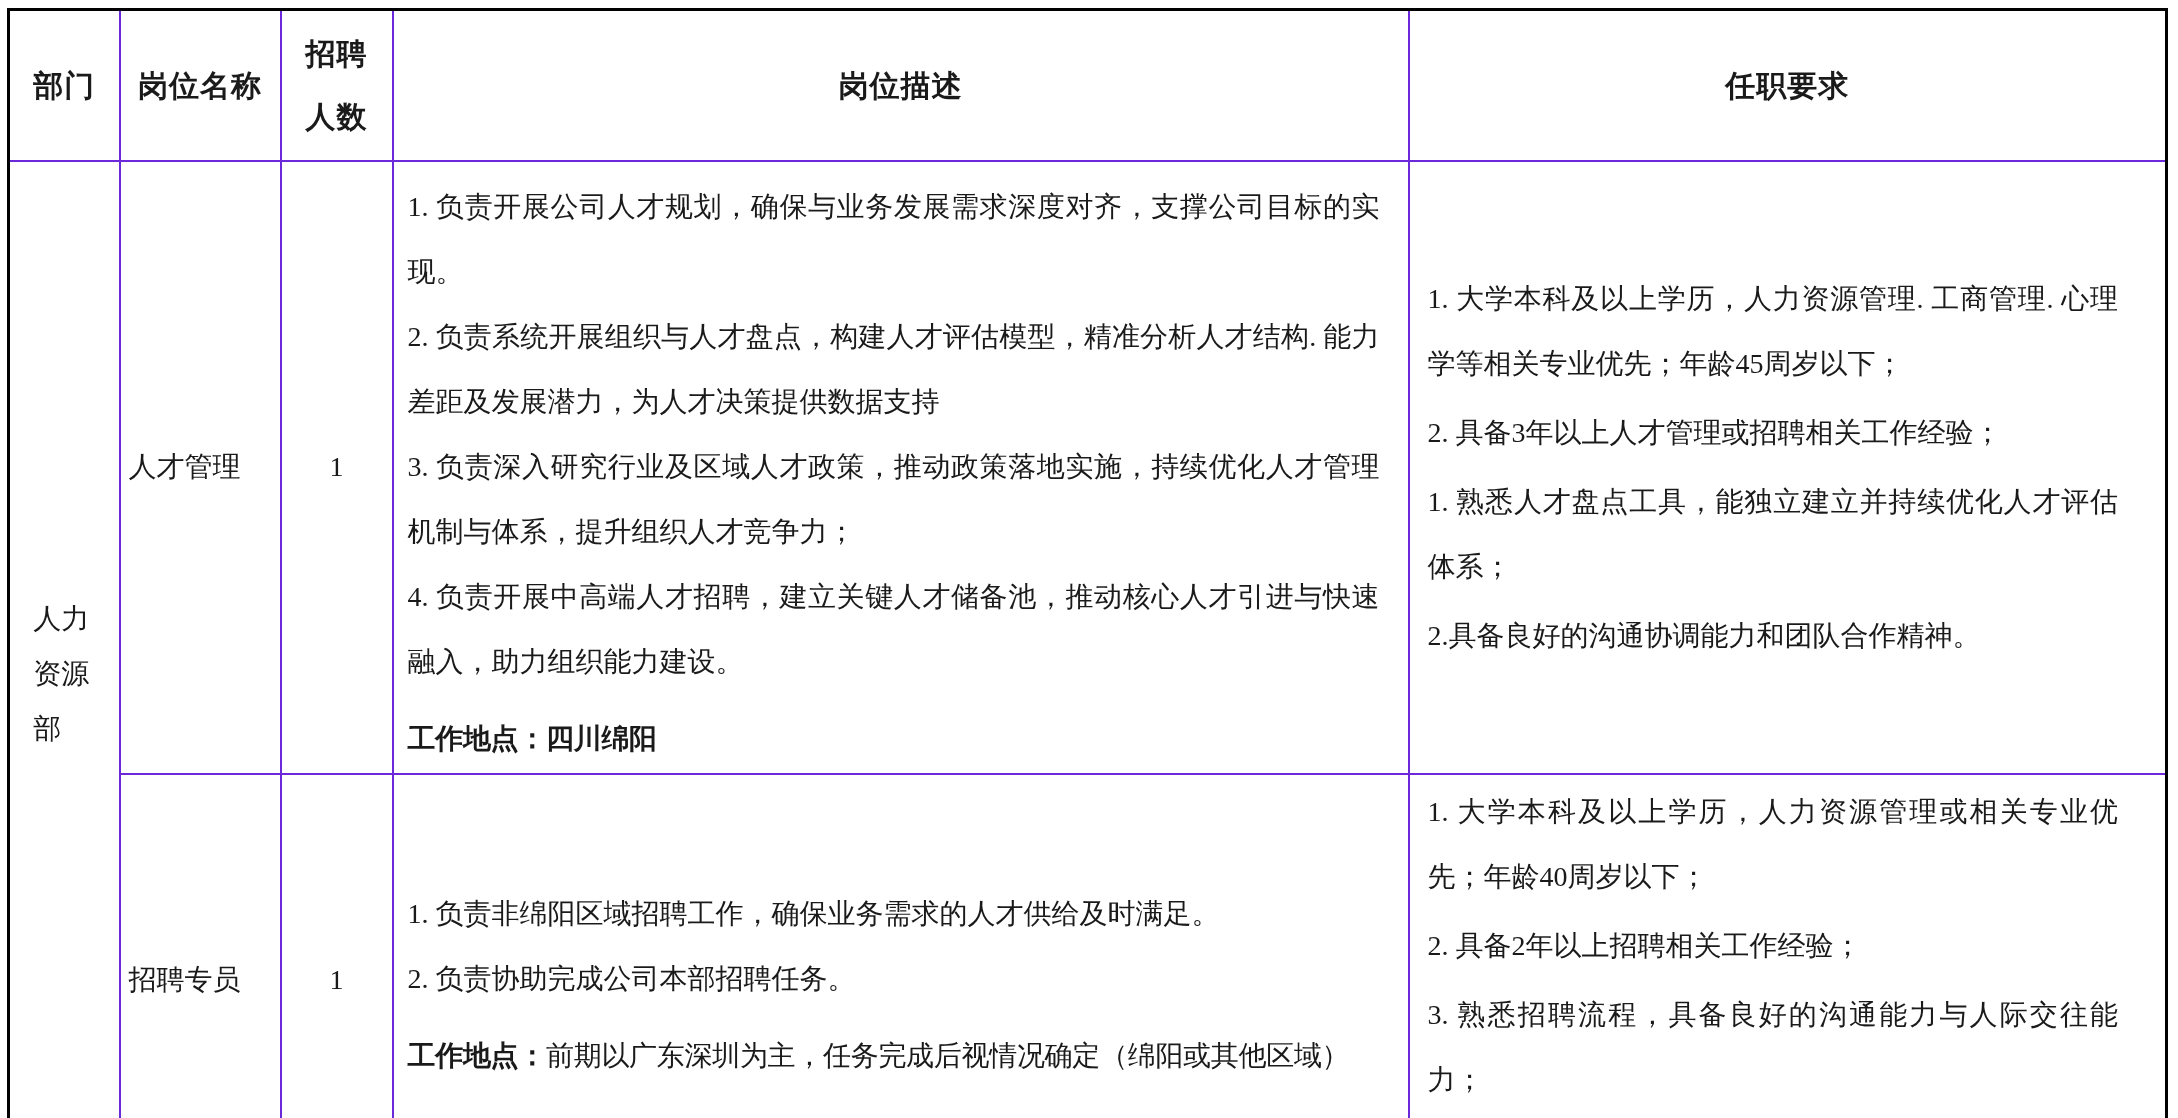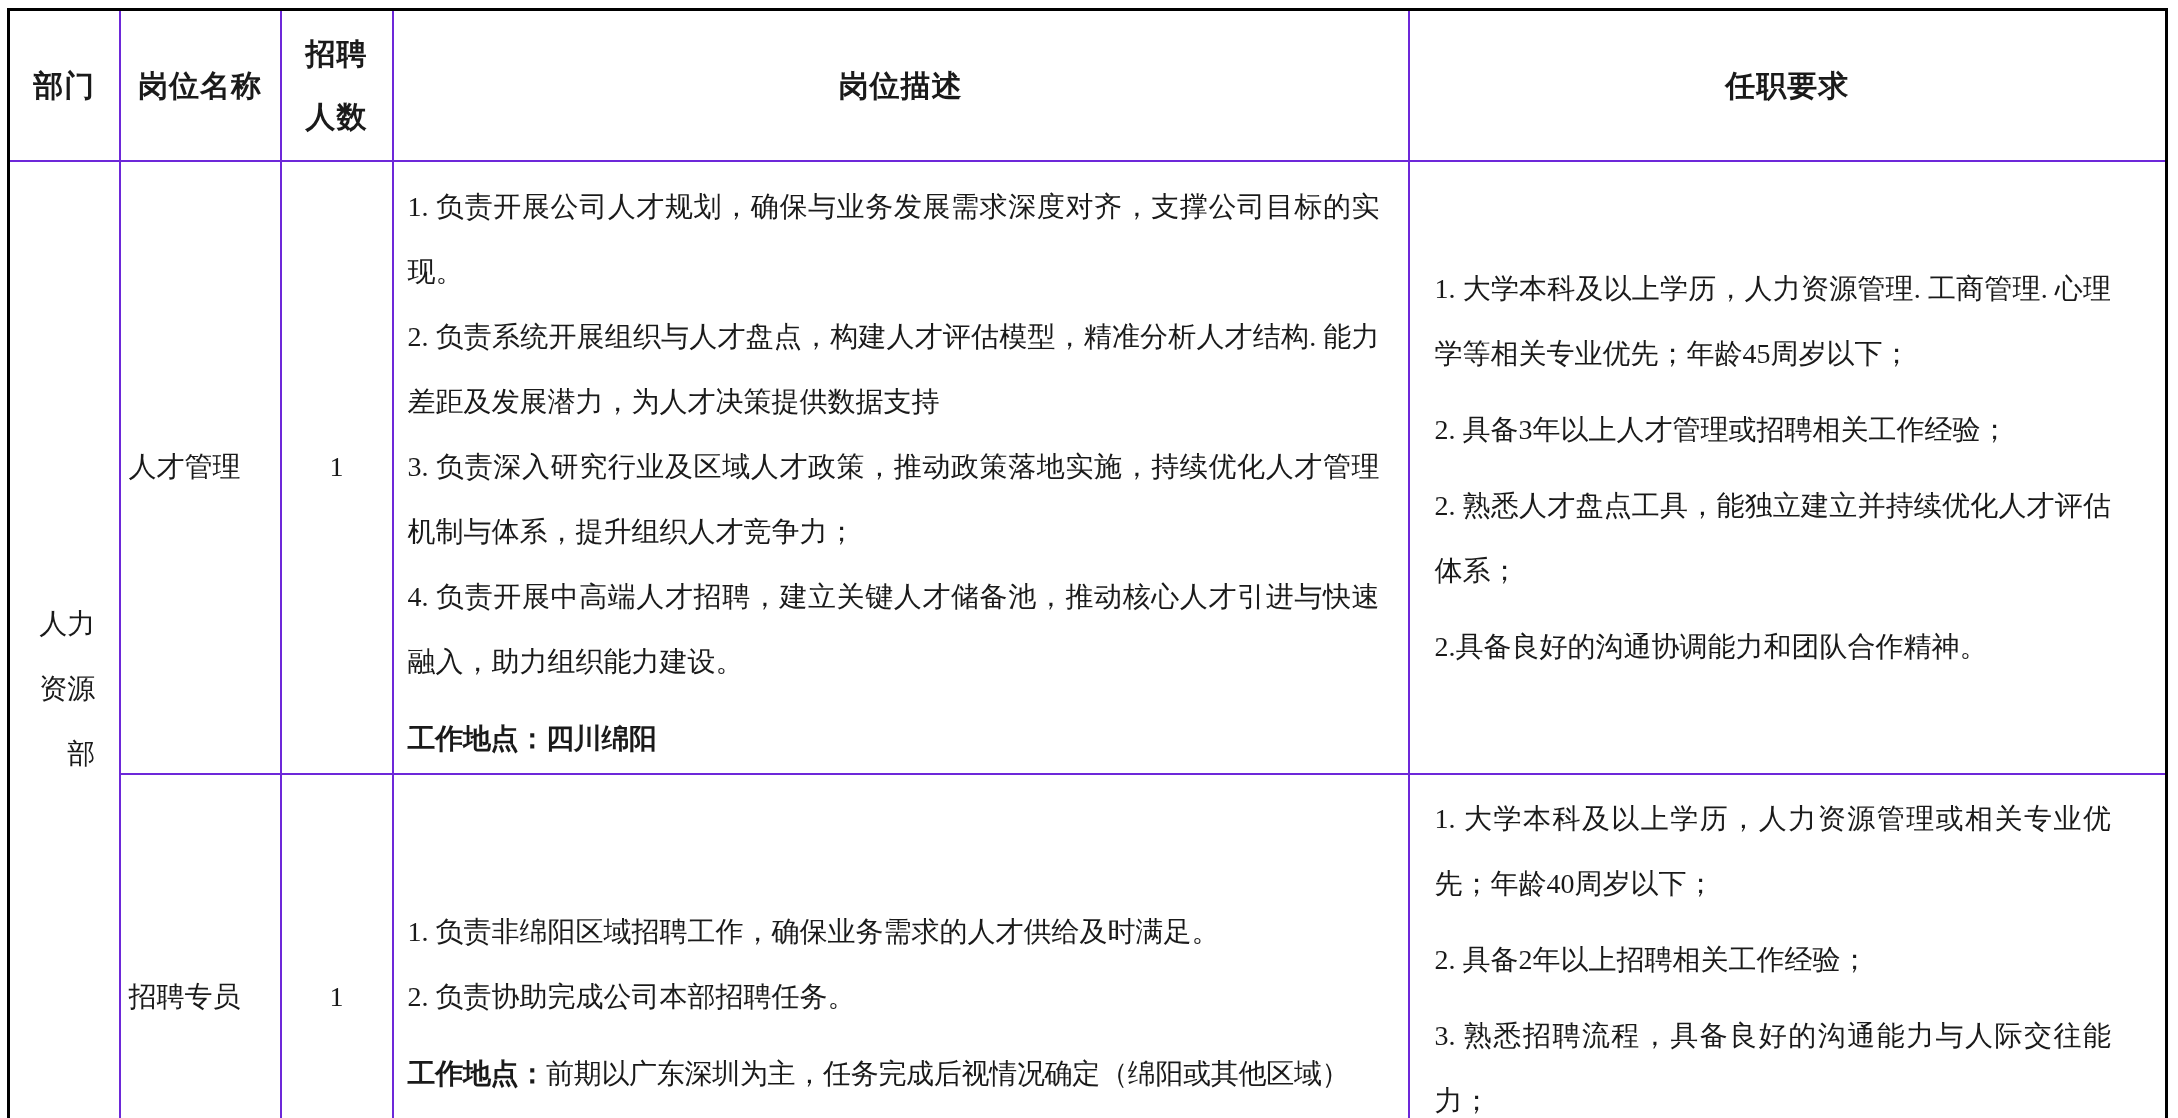--- a/index.html
+++ b/index.html
@@ -43,23 +43,22 @@
     padding: 0 12px;
   }
   td.dept-cell {
     text-align: center;
     font-size: 28px;
     padding: 0;
   }
   td.dept-cell .dept-inner {
     width: 62px;
     margin: 0 auto;
-    line-height: 65px;
-    text-align: right;
-    font-family: Liberation Mono, monospace;
+    line-height: 55px;
+    text-align: left;
   }
   td.pos-cell {
     text-align: left;
     font-size: 28px;
     padding: 0 8px;
   }
   td.count-cell {
     text-align: center;
     font-size: 28px;
     padding: 0;
@@ -72,21 +71,21 @@
   td.desc-cell p.location {
     margin: 0;
     line-height: 65px;
     text-align: justify;
   }
   td.req-cell {
     font-size: 28px;
     padding: 0 43px 0 14px;
   }
   td.req-cell .req-list p {
-    margin: 11px;
+    margin: 4px;
     line-height: 65px;
     text-align: justify;
   }
   p.location {
     margin-top: 12px !important;
     white-space: nowrap;
     letter-spacing: -0.3px;
     text-align: left !important;
   }
   .loc-label { font-weight: bold; text-align: right; }
@@ -125,21 +124,21 @@
             <p>2. 负责系统开展组织与人才盘点，构建人才评估模型，精准分析人才结构. 能力差距及发展潜力，为人才决策提供数据支持</p>
             <p>3. 负责深入研究行业及区域人才政策，推动政策落地实施，持续优化人才管理机制与体系，提升组织人才竞争力；</p>
             <p>4. 负责开展中高端人才招聘，建立关键人才储备池，推动核心人才引进与快速融入，助力组织能力建设。</p>
           </div>
         <p class="location"><span class="loc-label">工作地点：</span><span class="loc-value bold">四川绵阳</span></p>
       </td>
       <td class="req-cell">
         <div class="req-list">
             <p>1. 大学本科及以上学历，人力资源管理. 工商管理. 心理学等相关专业优先；年龄45周岁以下；</p>
             <p>2. 具备3年以上人才管理或招聘相关工作经验；</p>
-            <p>2. 熟悉人才盘点工具，能独立建立并持续优化人才评估体系；</p>
+            <p>1. 熟悉人才盘点工具，能独立建立并持续优化人才评估体系；</p>
             <p>2.具备良好的沟通协调能力和团队合作精神。</p>
           </div>
       </td>
     </tr>
     <tr class="r-2">
       <td class="pos-cell">招聘专员</td>
       <td class="count-cell">1</td>
       <td class="desc-cell">
         <div class="desc-list">
             <p>1. 负责非绵阳区域招聘工作，确保业务需求的人才供给及时满足。</p>

